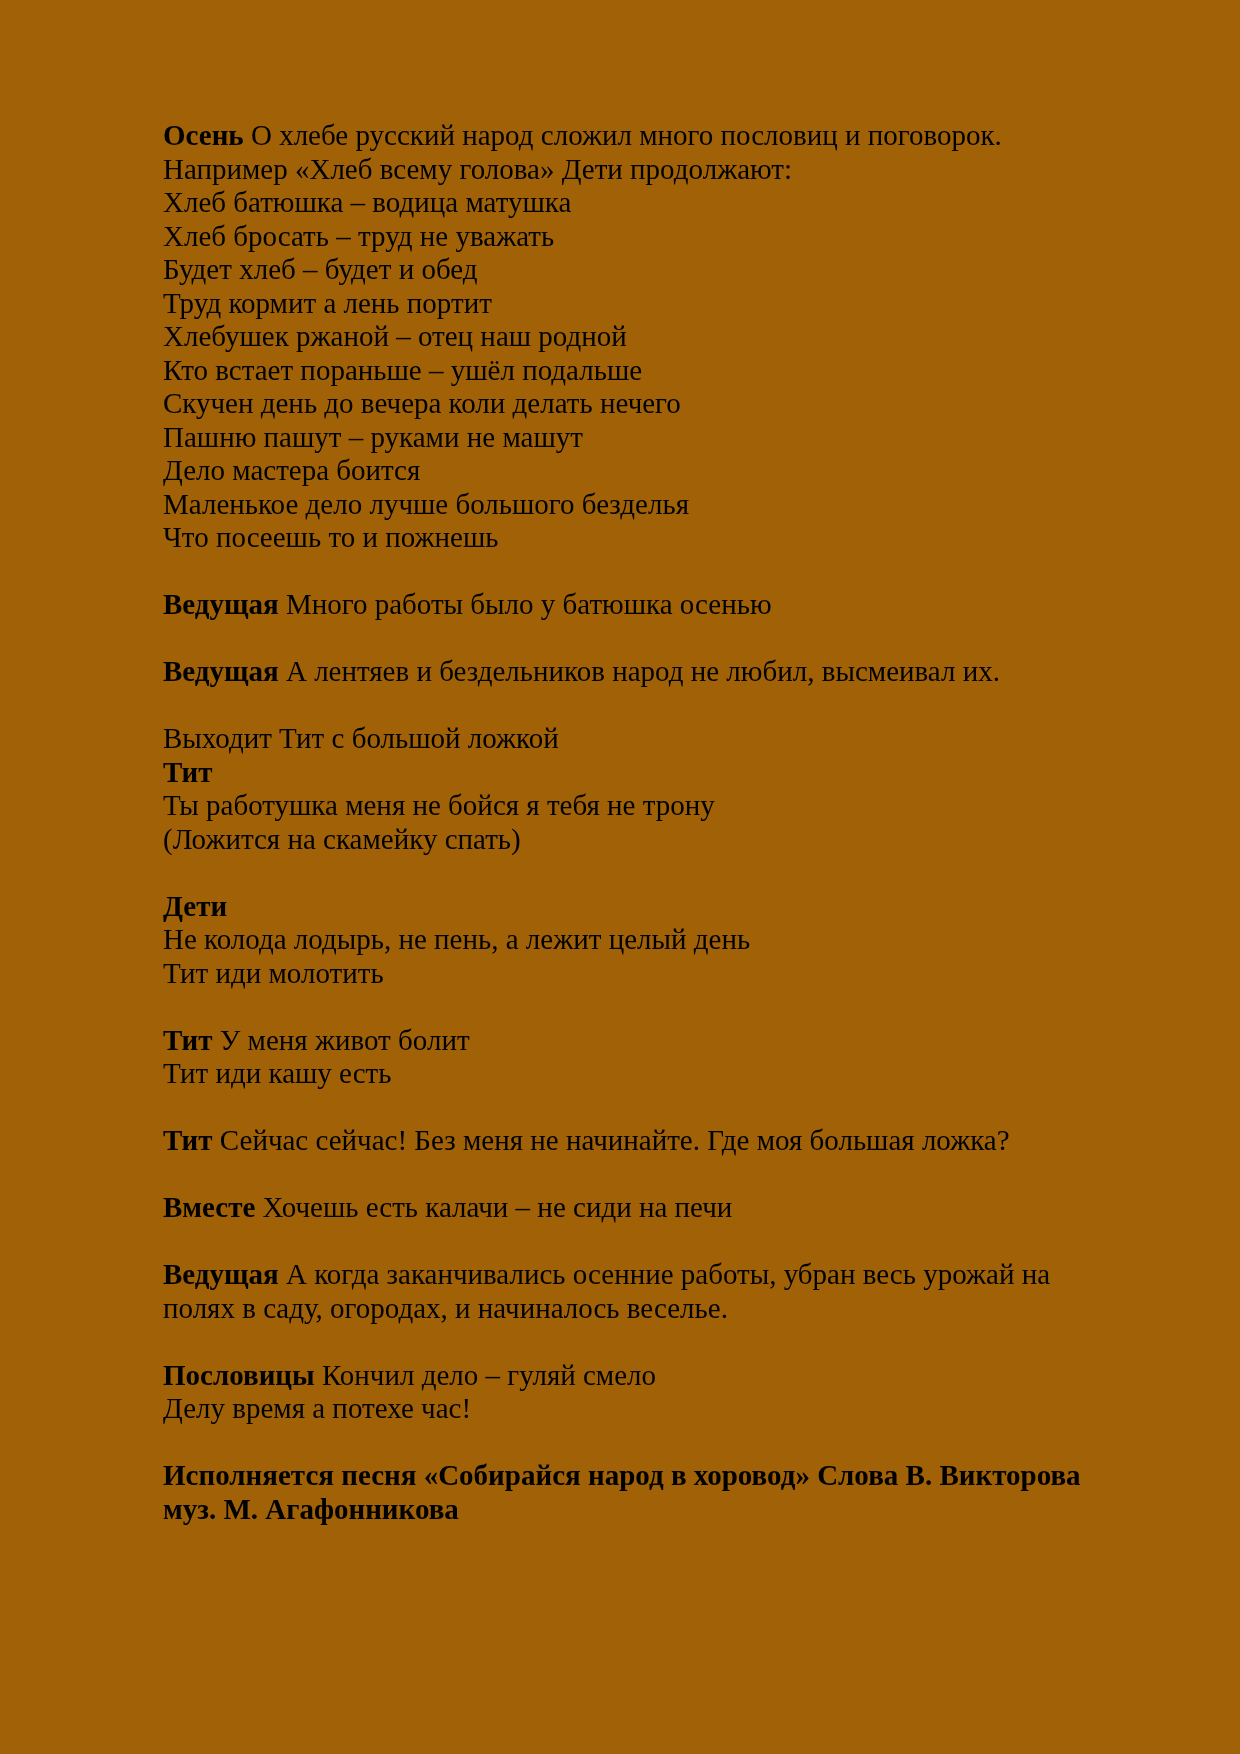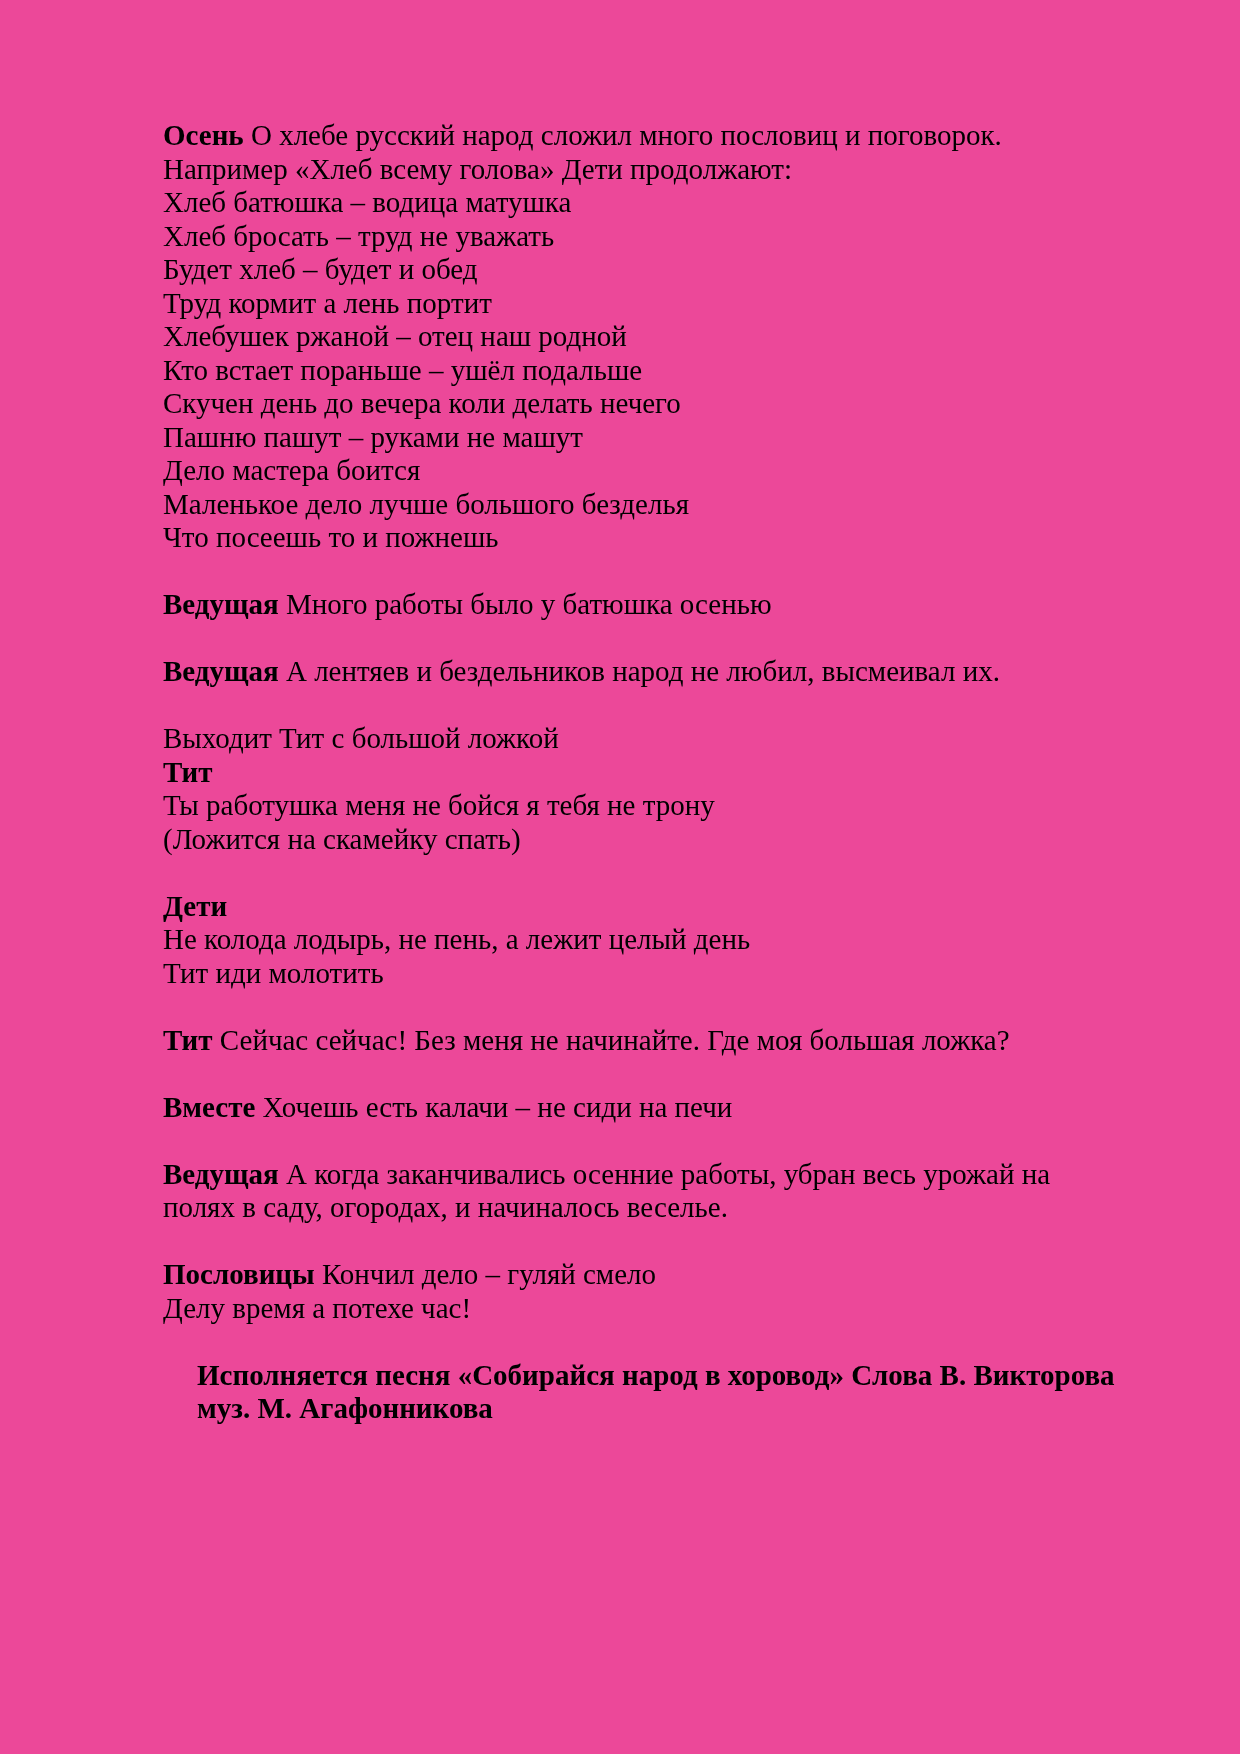--- a/index.html
+++ b/index.html
@@ -4,35 +4,34 @@
 <style>
   html, body {
     margin: 0;
     padding: 0;
     background: #ffffff;
   }
   .page {
     position: relative;
     width: 1240px;
     height: 1754px;
-    background: #ec4899;
+    background: #a16207;
     color: #000000;
     box-sizing: border-box;
     padding: 119px 72px 0 163px;
     overflow: hidden;
     font-family: "Liberation Serif", "DejaVu Serif", serif;
     font-size: 29px;
     line-height: 33.5px;
   }
   .paragraph {
     margin: 0 0 33.5px 0;
   }
   .paragraph:last-child {
     margin-bottom: 0;
-    margin-left: 34px;
   }
   .line {
     min-height: 33.5px;
     white-space: pre-wrap;
   }
   .run { font-weight: normal; }
   .run.bold { font-weight: bold; }
 </style>
 </head>
 <body>
@@ -65,20 +64,24 @@
         <div class="line"><span class="run bold">Тит</span></div>
         <div class="line"><span class="run">Ты работушка меня не бойся я тебя не трону</span></div>
         <div class="line"><span class="run">(Ложится на скамейку спать)</span></div>
       </div>
       <div class="paragraph">
         <div class="line"><span class="run bold">Дети</span></div>
         <div class="line"><span class="run">Не колода лодырь, не пень, а лежит целый день</span></div>
         <div class="line"><span class="run">Тит иди молотить</span></div>
       </div>
       <div class="paragraph">
+        <div class="line"><span class="run bold">Тит</span><span class="run"> У меня живот болит</span></div>
+        <div class="line"><span class="run">Тит иди кашу есть</span></div>
+      </div>
+      <div class="paragraph">
         <div class="line"><span class="run bold">Тит</span><span class="run"> Сейчас сейчас! Без меня не начинайте. Где моя большая ложка?</span></div>
       </div>
       <div class="paragraph">
         <div class="line"><span class="run bold">Вместе</span><span class="run"> Хочешь есть калачи – не сиди на печи</span></div>
       </div>
       <div class="paragraph">
         <div class="line"><span class="run bold">Ведущая</span><span class="run"> А когда заканчивались осенние работы, убран весь урожай на</span></div>
         <div class="line"><span class="run">полях в саду, огородах, и начиналось веселье.</span></div>
       </div>
       <div class="paragraph">

